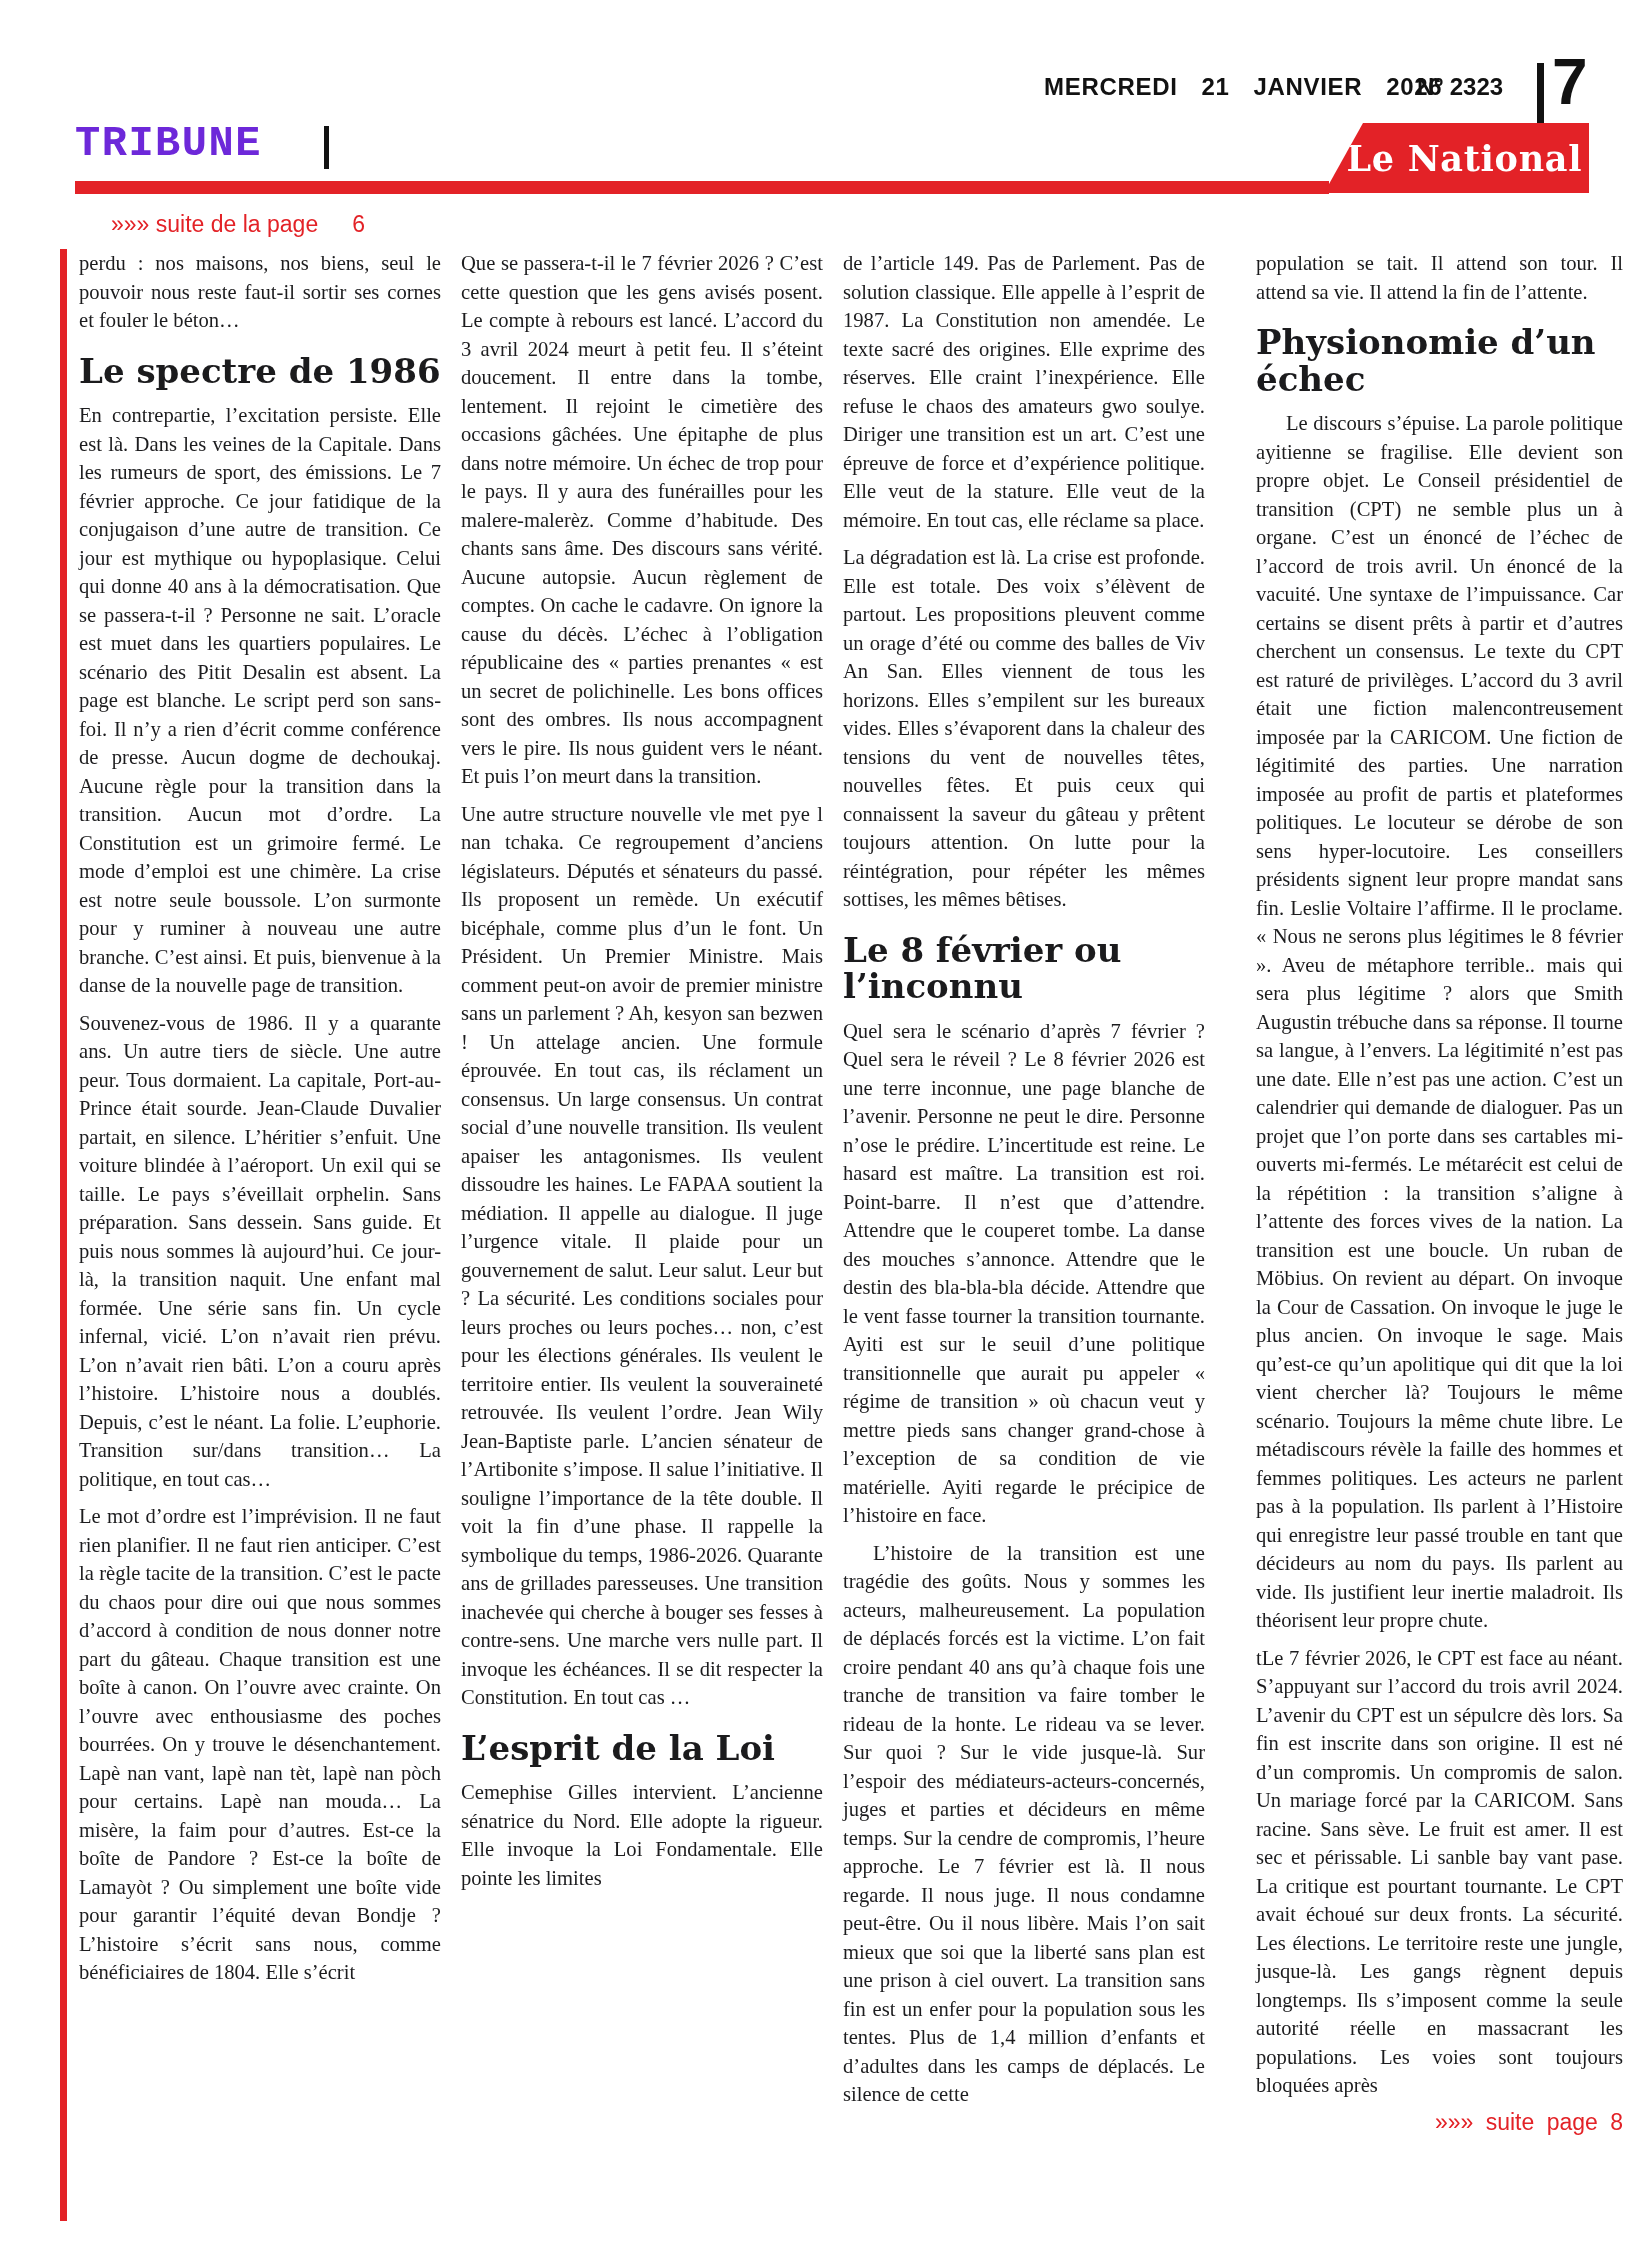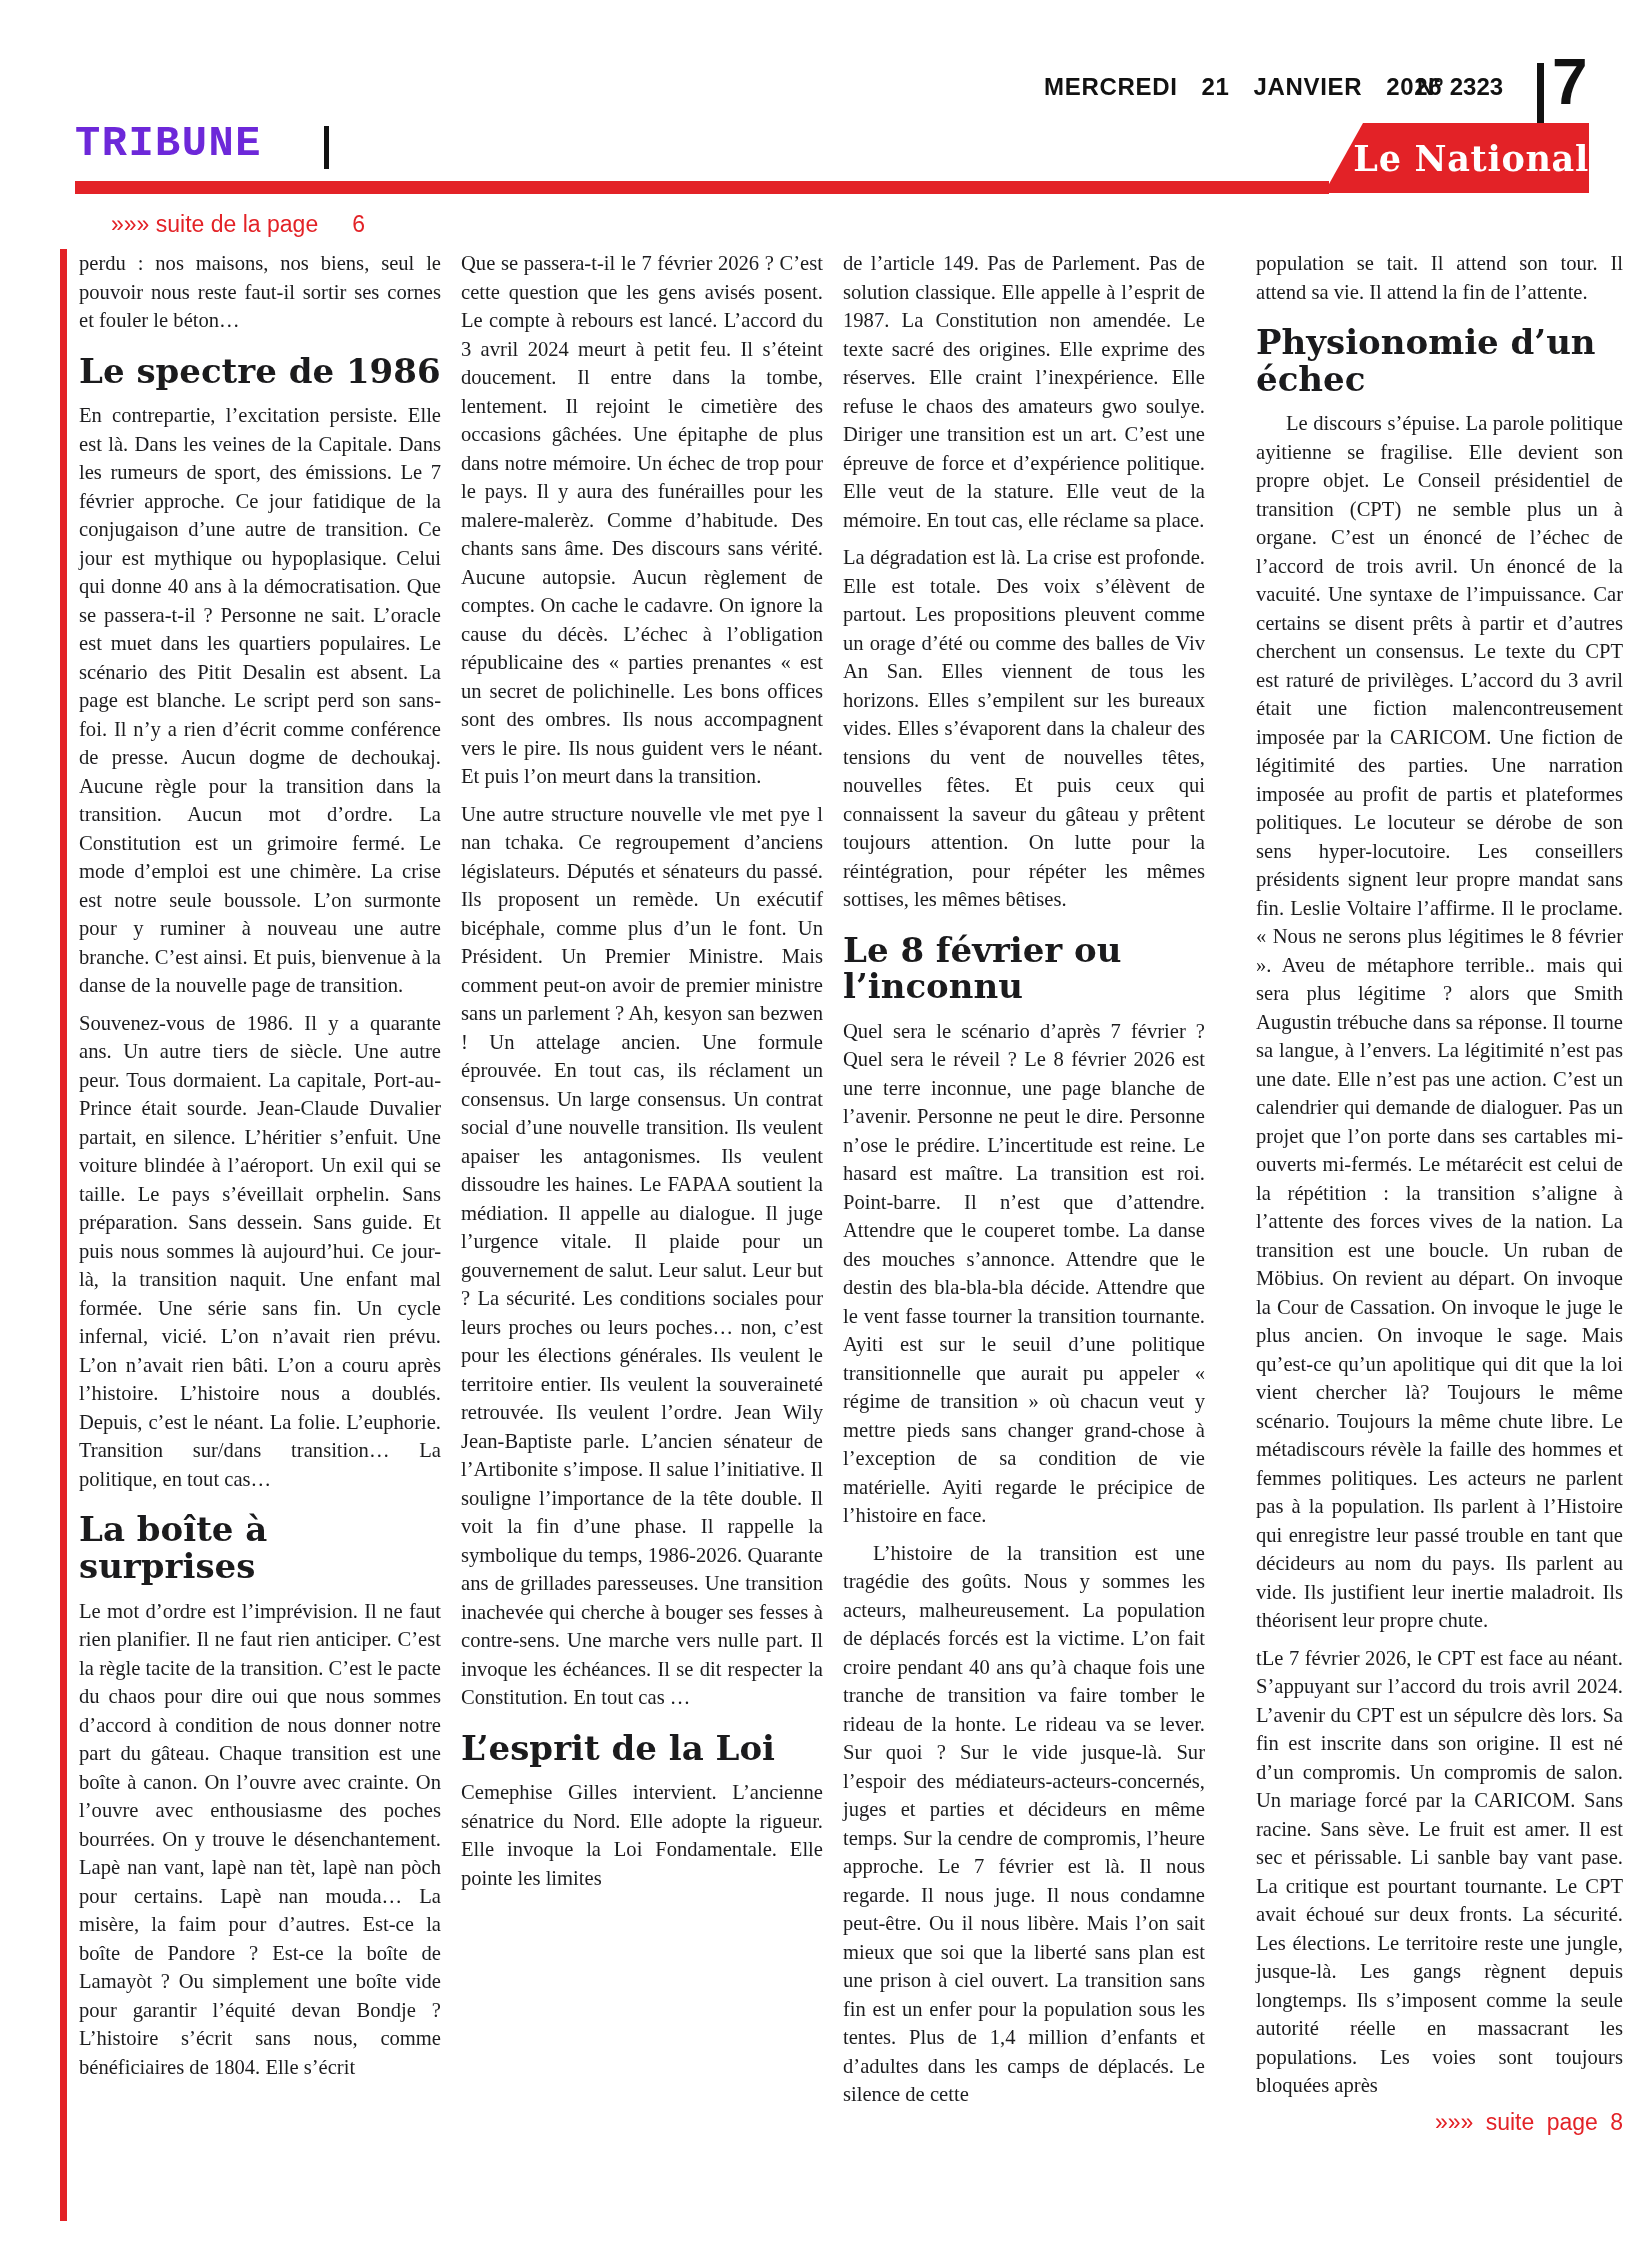--- a/index.html
+++ b/index.html
@@ -37,21 +37,21 @@
   .section-title-divider{
     position:absolute;left:324px;top:126px;width:5.2px;height:43px;background:#121212;
   }
   .section-rule{
     position:absolute;left:75px;top:181px;width:1254px;height:12.7px;background:var(--accent);
   }
   .brand-banner{
     position:absolute;left:1324px;top:123px;width:265px;height:70px;
     background:var(--accent);
     clip-path:polygon(39px 0, 100% 0, 100% 100%, 0 100%);
-    display:flex;align-items:center;justify-content:flex-end;
+    display:flex;align-items:center;justify-content:flex-start;
   }
   .brand-banner .brand-name{
     color:#ffffff;font-family:"DejaVu Serif", serif;font-weight:bold;
     font-size:35px;letter-spacing:0.7px;padding-left:22.5px;
   }
   .continuation-top{
     position:absolute;left:75px;top:211px;
     font-family:"Liberation Sans", sans-serif;
     font-size:23px;color:var(--accent);white-space:nowrap;margin-left:36px;
   }
@@ -106,21 +106,20 @@
   <span class="cont-label">»»» suite de la page</span><span class="cont-page">6</span>
 </div>
 
 <div class="left-column-rule"></div>
 <div class="columns">
     <div class="col">
       <p>perdu : nos maisons, nos biens, seul le pouvoir nous reste faut-il sortir ses cornes et fouler le béton…</p>
       <h2>Le spectre de 1986</h2>
       <p>En contrepartie, l’excitation persiste. Elle est là. Dans les veines de la Capitale. Dans les rumeurs de sport, des émissions. Le 7 février approche. Ce jour fatidique de la conjugaison d’une autre de transition. Ce jour est mythique ou hypoplasique. Celui qui donne 40 ans à la démocratisation. Que se passera-t-il ? Personne ne sait. L’oracle est muet dans les quartiers populaires. Le scénario des Pitit Desalin est absent. La page est blanche. Le script perd son sans-foi. Il n’y a rien d’écrit comme conférence de presse. Aucun dogme de dechoukaj. Aucune règle pour la transition dans la transition. Aucun mot d’ordre. La Constitution est un grimoire fermé. Le mode d’emploi est une chimère. La crise est notre seule boussole. L’on surmonte pour y ruminer à nouveau une autre branche. C’est ainsi. Et puis, bienvenue à la danse de la nouvelle page de transition.</p>
       <p>Souvenez-vous de 1986. Il y a quarante ans. Un autre tiers de siècle. Une autre peur. Tous dormaient. La capitale, Port-au-Prince était sourde. Jean-Claude Duvalier partait, en silence. L’héritier s’enfuit. Une voiture blindée à l’aéroport. Un exil qui se taille. Le pays s’éveillait orphelin. Sans préparation. Sans dessein. Sans guide. Et puis nous sommes là aujourd’hui. Ce jour-là, la transition naquit. Une enfant mal formée. Une série sans fin. Un cycle infernal, vicié. L’on n’avait rien prévu. L’on n’avait rien bâti. L’on a couru après l’histoire. L’histoire nous a doublés. Depuis, c’est le néant. La folie. L’euphorie. Transition sur/dans transition… La politique, en tout cas…</p>
-      <h2>La boîte à surprises</h2>
       <p>Le mot d’ordre est l’imprévision. Il ne faut rien planifier. Il ne faut rien anticiper. C’est la règle tacite de la transition. C’est le pacte du chaos pour dire oui que nous sommes d’accord à condition de nous donner notre part du gâteau. Chaque transition est une boîte à canon. On l’ouvre avec crainte. On l’ouvre avec enthousiasme des poches bourrées. On y trouve le désenchantement. Lapè nan vant, lapè nan tèt, lapè nan pòch pour certains. Lapè nan mouda… La misère, la faim pour d’autres. Est-ce la boîte de Pandore ? Est-ce la boîte de Lamayòt ? Ou simplement une boîte vide pour garantir l’équité devan Bondje ? L’histoire s’écrit sans nous, comme bénéficiaires de 1804. Elle s’écrit</p>
     </div>
     <div class="col">
       <p>Que se passera-t-il le 7 février 2026 ? C’est cette question que les gens avisés posent. Le compte à rebours est lancé. L’accord du 3 avril 2024 meurt à petit feu. Il s’éteint doucement. Il entre dans la tombe, lentement. Il rejoint le cimetière des occasions gâchées. Une épitaphe de plus dans notre mémoire. Un échec de trop pour le pays. Il y aura des funérailles pour les malere-malerèz. Comme d’habitude. Des chants sans âme. Des discours sans vérité. Aucune autopsie. Aucun règlement de comptes. On cache le cadavre. On ignore la cause du décès. L’échec à l’obligation républicaine des « parties prenantes « est un secret de polichinelle. Les bons offices sont des ombres. Ils nous accompagnent vers le pire. Ils nous guident vers le néant. Et puis l’on meurt dans la transition.</p>
       <p>Une autre structure nouvelle vle met pye l nan tchaka. Ce regroupement d’anciens législateurs. Députés et sénateurs du passé. Ils proposent un remède. Un exécutif bicéphale, comme plus d’un le font. Un Président. Un Premier Ministre. Mais comment peut-on avoir de premier ministre sans un parlement ? Ah, kesyon san bezwen ! Un attelage ancien. Une formule éprouvée. En tout cas, ils réclament un consensus. Un large consensus. Un contrat social d’une nouvelle transition. Ils veulent apaiser les antagonismes. Ils veulent dissoudre les haines. Le FAPAA soutient la médiation. Il appelle au dialogue. Il juge l’urgence vitale. Il plaide pour un gouvernement de salut. Leur salut. Leur but ? La sécurité. Les conditions sociales pour leurs proches ou leurs poches… non, c’est pour les élections générales. Ils veulent le territoire entier. Ils veulent la souveraineté retrouvée. Ils veulent l’ordre. Jean Wily Jean-Baptiste parle. L’ancien sénateur de l’Artibonite s’impose. Il salue l’initiative. Il souligne l’importance de la tête double. Il voit la fin d’une phase. Il rappelle la symbolique du temps, 1986-2026. Quarante ans de grillades paresseuses. Une transition inachevée qui cherche à bouger ses fesses à contre-sens. Une marche vers nulle part. Il invoque les échéances. Il se dit respecter la Constitution. En tout cas …</p>
       <h2>L’esprit de la Loi</h2>
       <p>Cemephise Gilles intervient. L’ancienne sénatrice du Nord. Elle adopte la rigueur. Elle invoque la Loi Fondamentale. Elle pointe les limites</p>
     </div>
     <div class="col">
       <p>de l’article 149. Pas de Parlement. Pas de solution classique. Elle appelle à l’esprit de 1987. La Constitution non amendée. Le texte sacré des origines. Elle exprime des réserves. Elle craint l’inexpérience. Elle refuse le chaos des amateurs gwo soulye. Diriger une transition est un art. C’est une épreuve de force et d’expérience politique. Elle veut de la stature. Elle veut de la mémoire. En tout cas, elle réclame sa place.</p>

